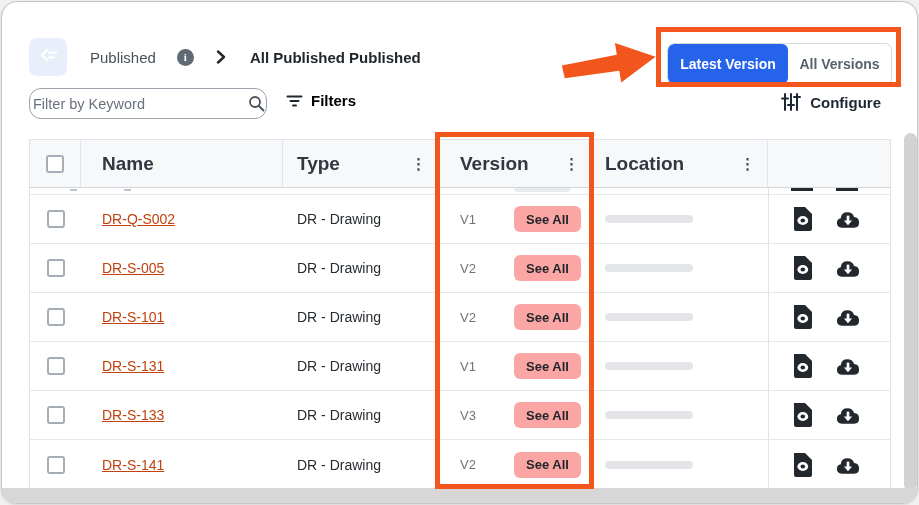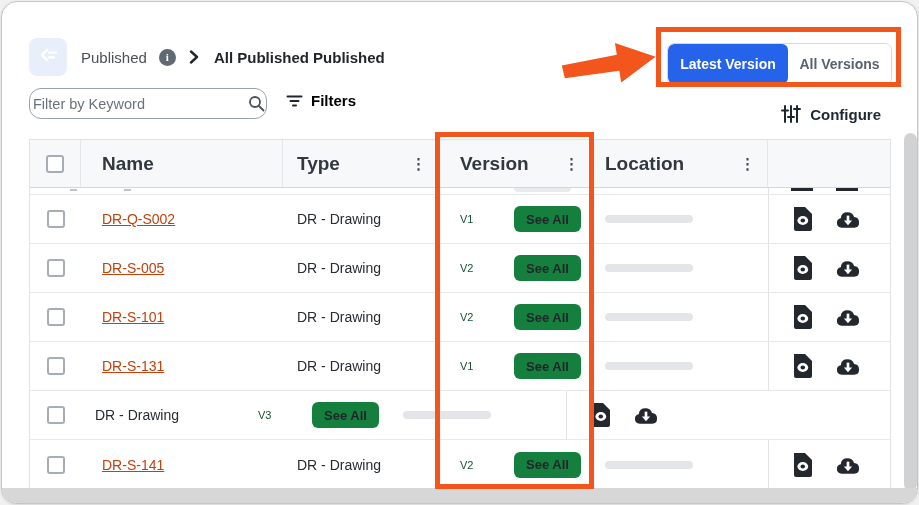--- a/index.html
+++ b/index.html
@@ -8,39 +8,39 @@
     background:#f1f1f1;
     font-family:"Liberation Sans", sans-serif;
     -webkit-font-smoothing:antialiased;
   }
   .card{
     position:absolute;left:1px;top:1px;width:915px;height:501px;
     background:#ffffff;border:1px solid #c6c6c6;border-radius:16px;
     overflow:hidden;box-shadow:0 1px 3px rgba(0,0,0,.12);
   }
   
-  .breadcrumb{position:absolute;left:27px;top:36px;display:flex;align-items:center;gap:12px;}
+  .breadcrumb{position:absolute;left:27px;top:36px;display:flex;align-items:center;gap:21px;}
   .collapse-btn{width:38px;height:38px;border-radius:8px;background:#e8effb;display:flex;align-items:center;justify-content:center;cursor:pointer;}
   .crumb-section{font-size:15px;color:#4a5閉158;color:#4a5158;margin-left:2px;}
   .info-dot{width:17px;height:17px;border-radius:50%;background:#5f6a74;color:#fff;font-size:11px;font-weight:bold;display:flex;align-items:center;justify-content:center;font-family:"Liberation Serif",serif;}
   .crumb-title{font-size:15px;font-weight:bold;color:#21262b;margin-left:2px;}
   
   .toggle-frame{position:absolute;left:654px;top:25px;width:245px;height:60px;border:5px solid #f2561c;box-sizing:border-box;z-index:30;pointer-events:none;}
   .toggle-group{position:absolute;left:665px;top:41px;height:40px;display:flex;border:1px solid #d5d9dd;border-radius:7px;overflow:hidden;background:#fff;box-shadow:0 1px 2px rgba(0,0,0,.06);}
   .toggle-btn{height:40px;display:flex;align-items:center;justify-content:center;font-size:14px;font-weight:bold;cursor:pointer;box-sizing:border-box;}
   .toggle-btn.sel{background:#2563eb;color:#ffffff;width:120px;border-radius:6px;}
   .toggle-btn.unsel{background:#ffffff;color:#59616d;width:103px;}
   .arrow-annot{position:absolute;left:558px;top:32px;z-index:31;pointer-events:none;}
   
   .search-box{position:absolute;left:27px;top:86px;width:238px;height:31px;border:1px solid #99a1aa;border-radius:12px;background:#fff;display:flex;align-items:center;box-sizing:border-box;padding:0 1px;}
   .search-box input{border:none;outline:none;flex:1;font-size:14.5px;color:#30363d;font-family:"Liberation Sans",sans-serif;background:transparent;}
   .search-box input::placeholder{color:#69727c;}
   .filters-btn{position:absolute;left:284px;top:90px;display:flex;align-items:center;gap:8px;cursor:pointer;}
   .filters-label{font-size:15px;font-weight:bold;color:#000000;}
-  .configure-btn{position:absolute;right:36px;top:90px;display:flex;align-items:center;gap:9px;cursor:pointer;margin-top:12px;}
+  .configure-btn{position:absolute;right:36px;top:90px;display:flex;align-items:center;gap:9px;cursor:pointer;}
   .configure-label{font-size:15px;font-weight:bold;color:#1d2733;}
   
   .tbl{position:absolute;left:27px;top:137px;width:862px;border:1px solid #dfe2e6;box-sizing:border-box;background:#fff;}
   .trow{display:flex;align-items:center;box-sizing:border-box;}
   .thead{height:48px;background:#f7f8fa;border-bottom:1px solid #d3d7db;}
   .hcell{height:100%;display:flex;align-items:center;box-sizing:border-box;position:relative;border-right:1px solid #e3e6ea;}
   .hcell:last-child{border-right:none;}
   .hlabel{font-size:19px;font-weight:bold;color:#32383f;}
   .kebab{position:absolute;right:8px;top:50%;transform:translateY(-50%);color:#444b52;font-size:15px;font-weight:bold;cursor:pointer;padding:2px 4px;letter-spacing:0;}
   .c-check{width:51px;justify-content:center;}
@@ -49,22 +49,22 @@
   .c-version{width:153px;padding-left:21px;}
   .c-location{width:176px;padding-left:13px;}
   .c-actions{width:122px;}
   .body-row{height:49px;border-bottom:1px solid #e6e8eb;}
   .body-row:last-child{border-bottom:none;}
   .bcell{height:100%;display:flex;align-items:center;box-sizing:border-box;}
   .bcell.c-actions{border-left:1px solid #e0e3e7;padding-left:20px;gap:20px;}
   .checkbox{width:18px;height:18px;border:2px solid #a6adb5;border-radius:3px;background:#fff;cursor:pointer;box-sizing:border-box;}
   .doclink{font-size:14px;color:#c2410c;text-decoration:underline;cursor:pointer;}
   .typetext{font-size:14px;color:#272c31;}
-  .vertext{font-size:11px;color:#14532d;width:33px;}
-  .seeall{margin-left:21px;height:26px;padding:0 12px;background:#15803d;border-radius:6px;border:none;font-size:13px;font-weight:bold;color:#21262b;font-family:"Liberation Sans",sans-serif;cursor:pointer;display:flex;align-items:center;}
+  .vertext{font-size:13px;color:#737373;width:33px;}
+  .seeall{margin-left:21px;height:26px;padding:0 12px;background:#fca5a5;border-radius:6px;border:none;font-size:13px;font-weight:bold;color:#21262b;font-family:"Liberation Sans",sans-serif;cursor:pointer;display:flex;align-items:center;}
   .locbar{width:88px;height:8px;border-radius:4px;background:#e3e5e8;}
   .iconbtn{width:26px;height:26px;display:flex;align-items:center;justify-content:center;cursor:pointer;}
   
   .sliver{height:6px;position:relative;border-bottom:1px solid #e6e8eb;overflow:hidden;background:#fff;}
   .sliver .sv-btn{position:absolute;left:484px;top:-6px;width:57px;height:10px;background:#e8eaee;border-radius:4px;}
   .sliver .sv-ic1{position:absolute;left:761px;top:0;width:22px;height:3px;background:#23282e;}
   .sliver .sv-ic2{position:absolute;left:806px;top:0;width:22px;height:3px;background:#23282e;}
   .sliver .sv-border{position:absolute;left:738px;top:0;bottom:0;width:1px;background:#e0e3e7;}
   .sliver .sv-d1{position:absolute;left:40px;top:1px;width:7px;height:2px;background:#bfc4c9;}
   .sliver .sv-d2{position:absolute;left:94px;top:1px;width:7px;height:2px;background:#bfc4c9;}
@@ -331,20 +331,23 @@
                 </g>
         </svg>
       </span>
     </div>
   </div>
 
   <div class="trow body-row">
     <div class="bcell c-check">
             <span class="checkbox"></span>
           </div>
+    <div class="bcell c-name">
+            <span class="doclink">DR-S-133</span>
+          </div>
     <div class="bcell c-type">
             <span class="typetext">DR - Drawing</span>
           </div>
     <div class="bcell c-version">
       <span class="vertext">V3</span>
       <button class="seeall">See All</button>
     </div>
     <div class="bcell c-location">
             <span class="locbar"></span>
           </div>

